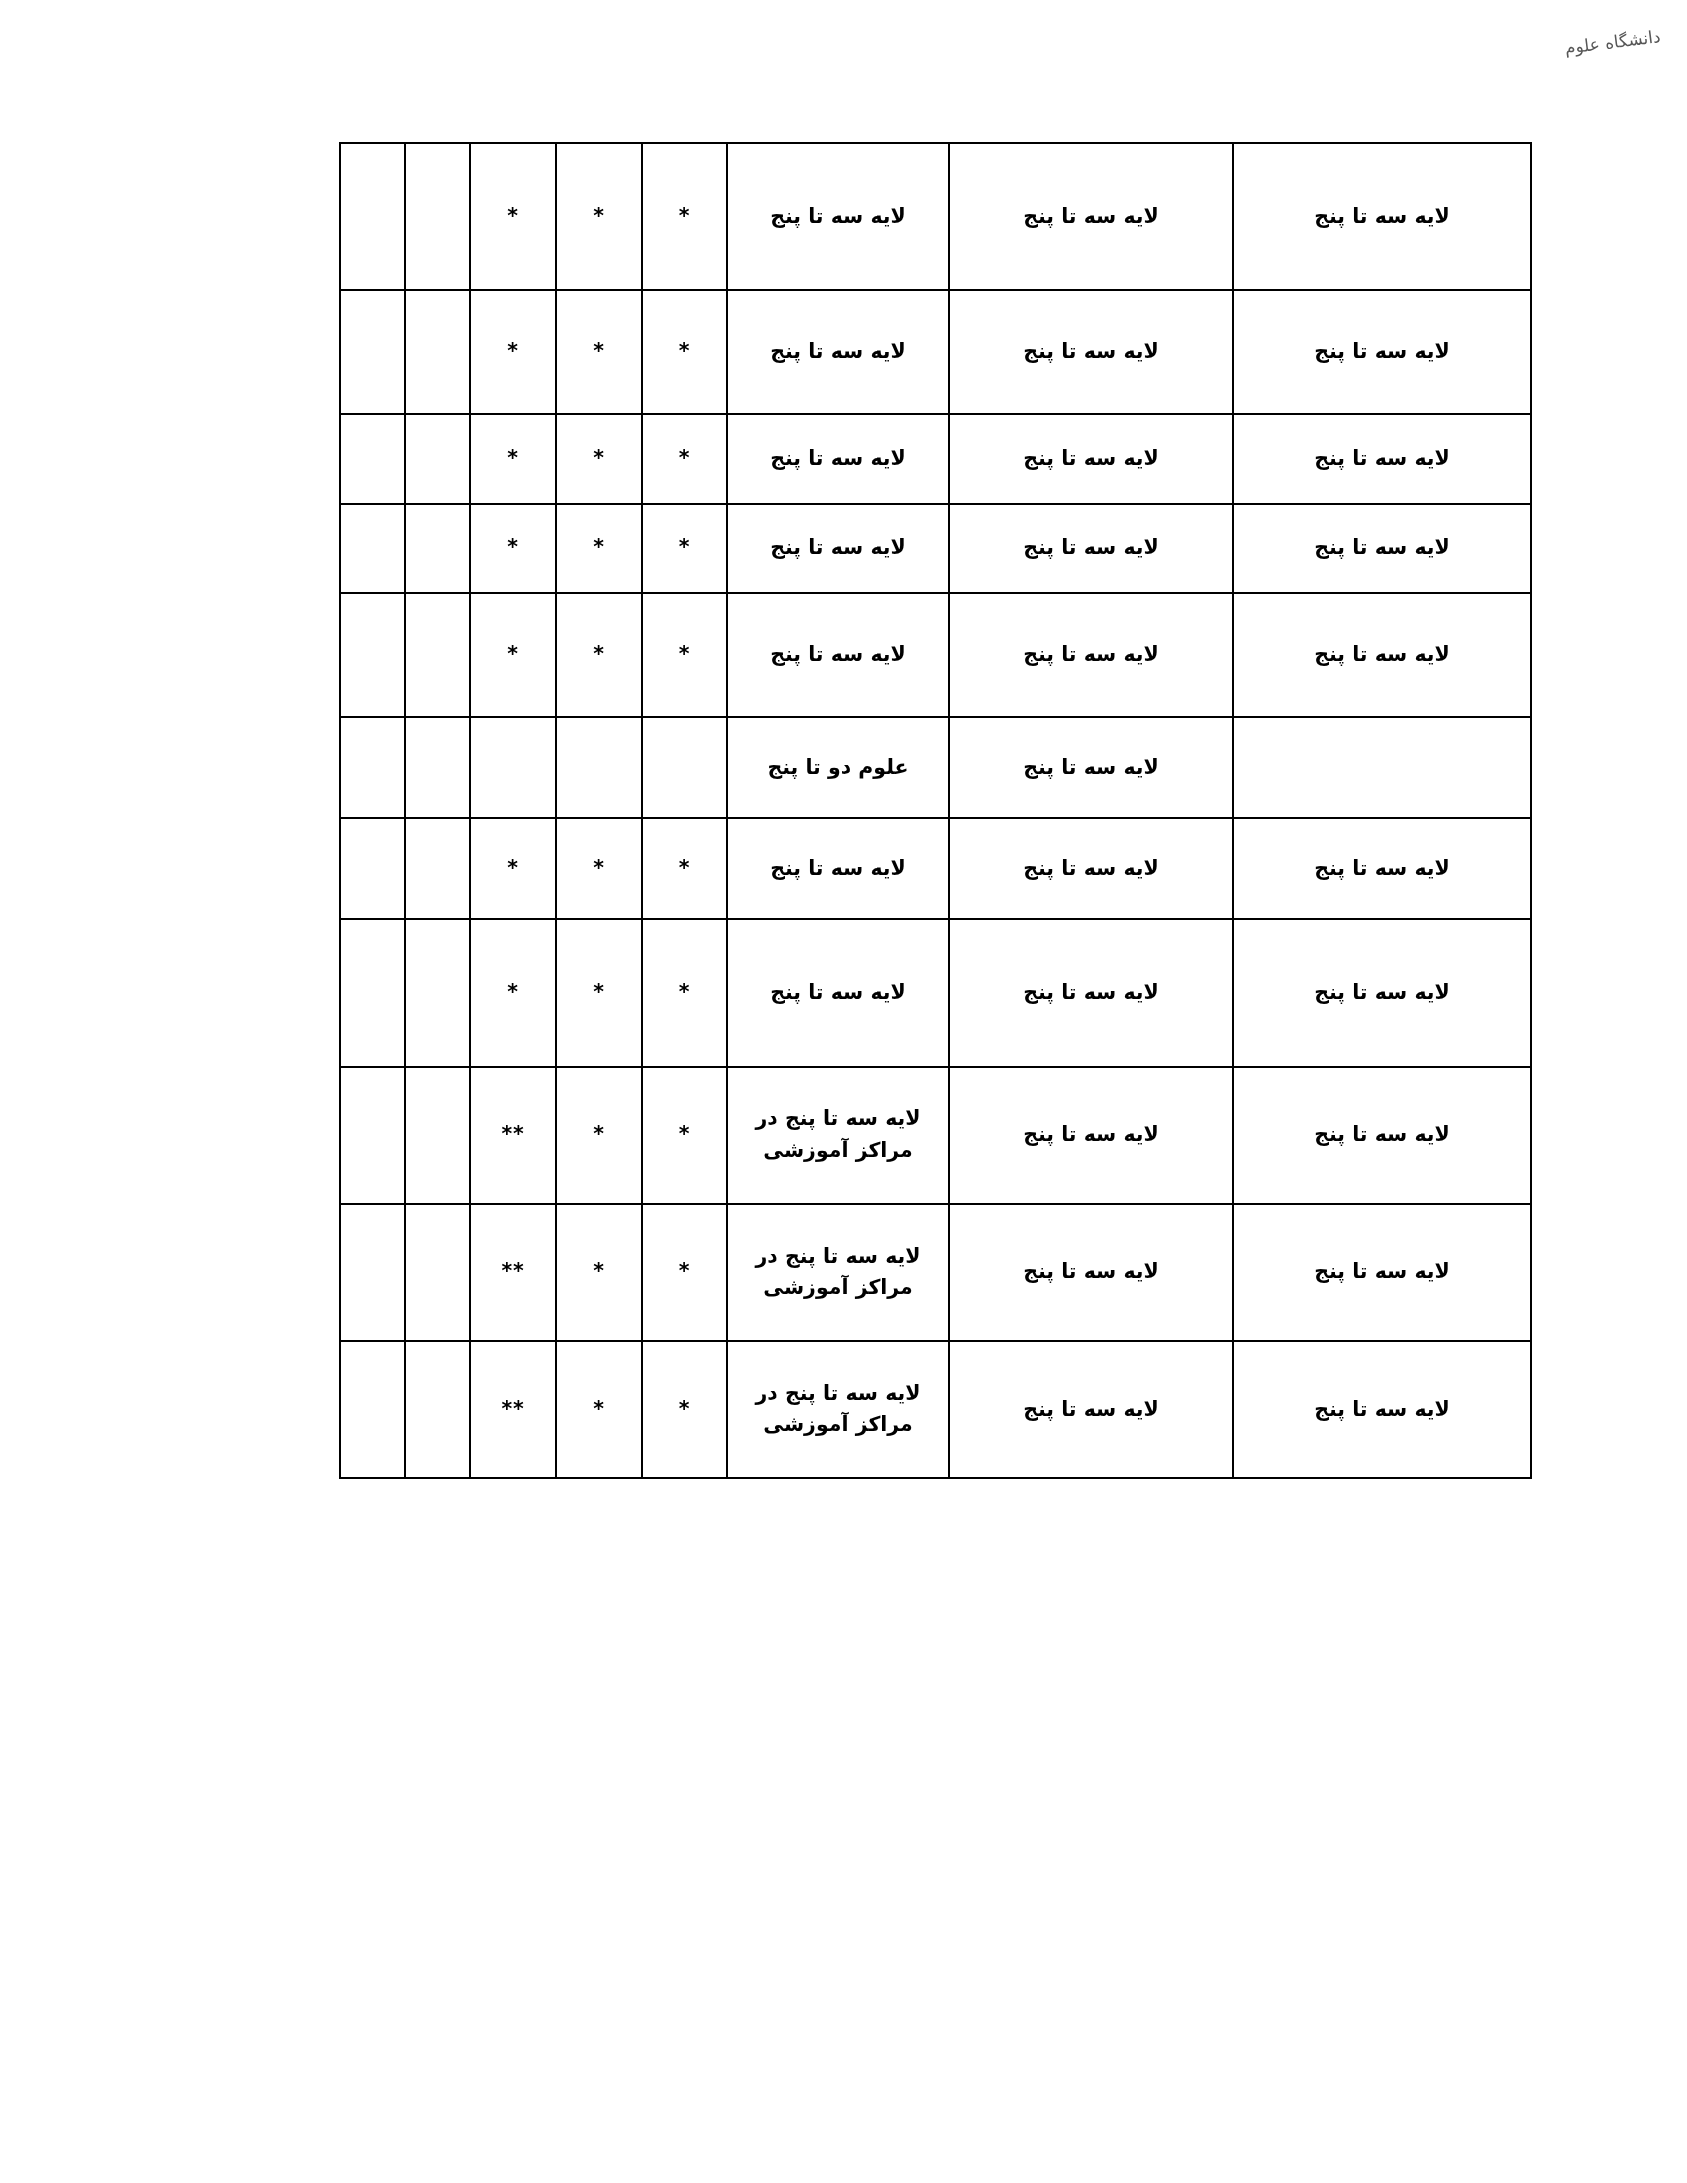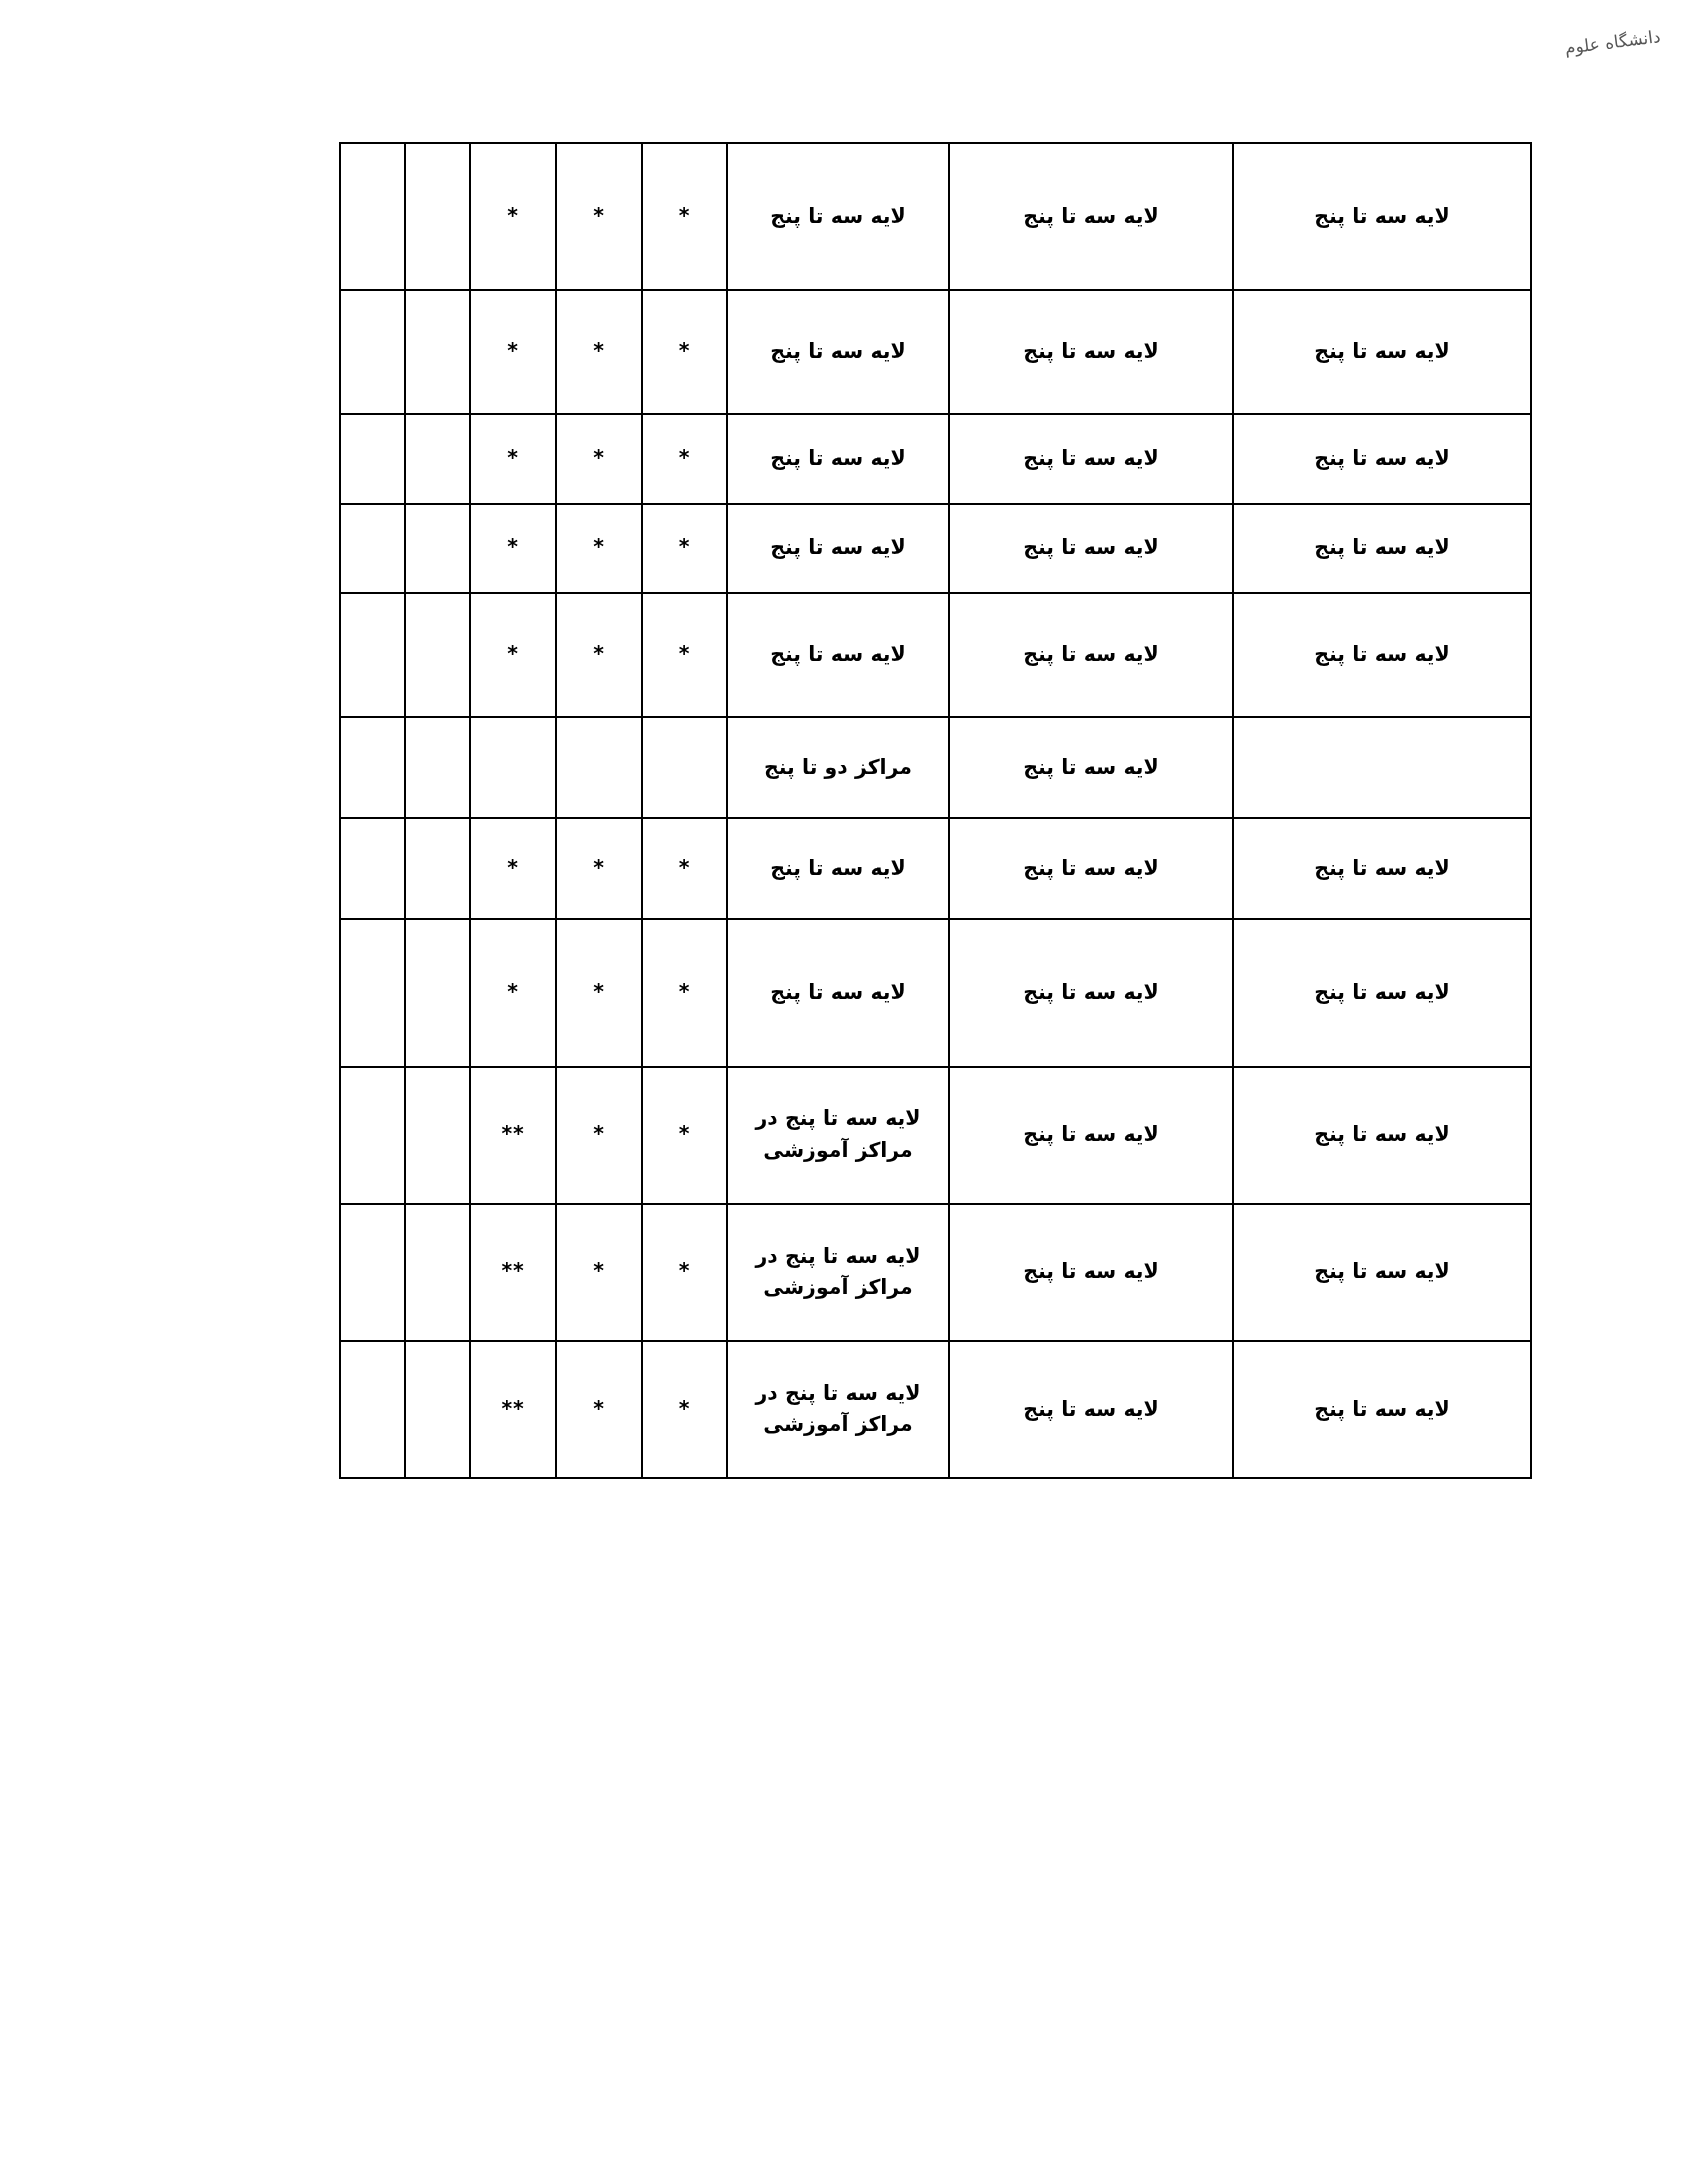--- a/index.html
+++ b/index.html
@@ -155,21 +155,21 @@
             <td class="">لایه سه تا پنج</td>
             <td class="mark gray">*</td>
             <td class="mark peach">*</td>
             <td class="mark blue">*</td>
             <td class=""></td>
             <td class=""></td>
           </tr>
           <tr class="h-md">
             <td class=""></td>
             <td class="">لایه سه تا پنج</td>
-            <td class="">مراکز دو تا پنج</td>
+            <td class="">علوم دو تا پنج</td>
             <td class="mark blank"></td>
             <td class="mark blank"></td>
             <td class="mark blank"></td>
             <td class=""></td>
             <td class=""></td>
           </tr>
           <tr class="h-md">
             <td class="">لایه سه تا پنج</td>
             <td class="">لایه سه تا پنج</td>
             <td class="">لایه سه تا پنج</td>

